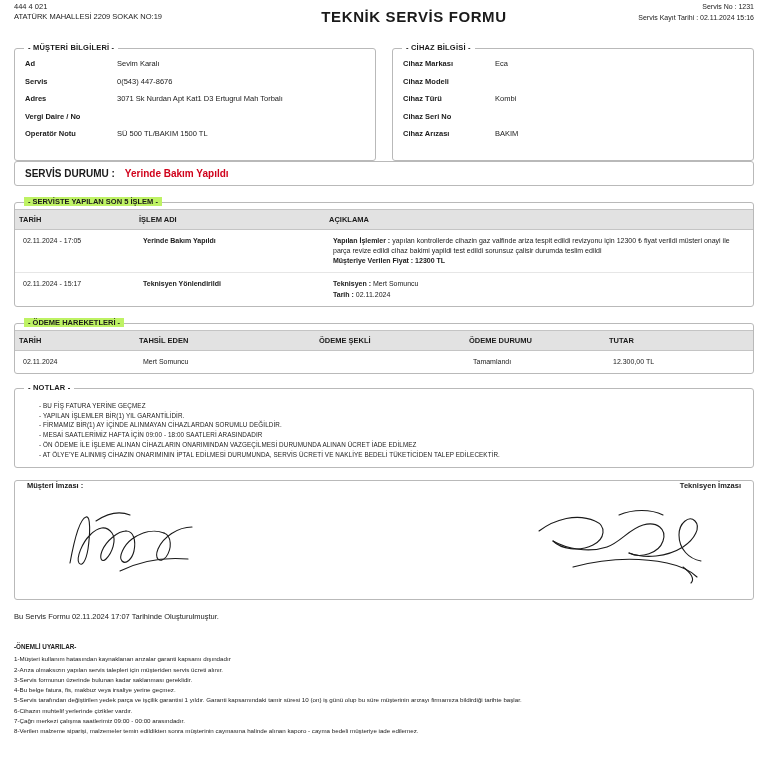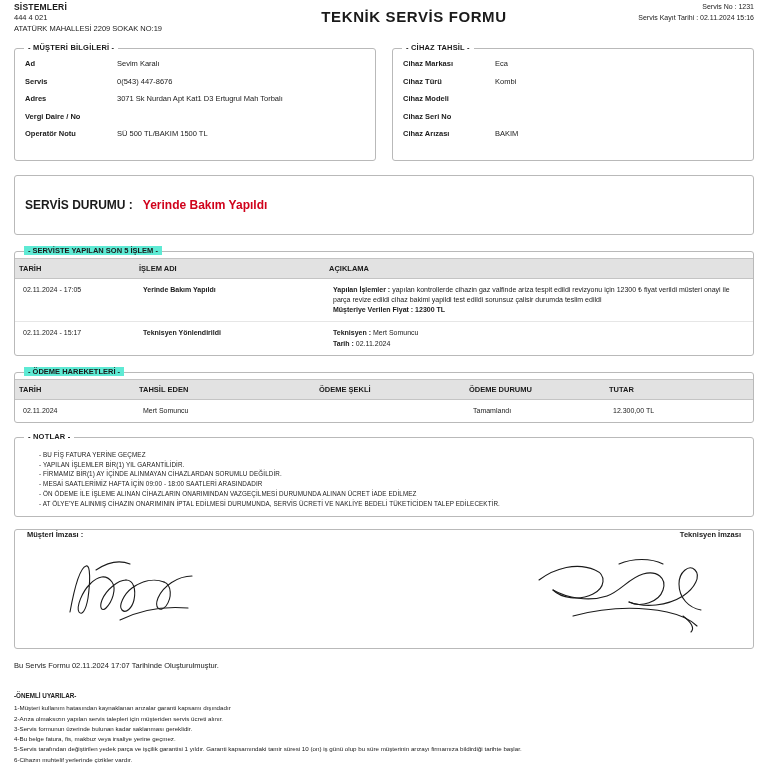--- a/index.html
+++ b/index.html
@@ -71,25 +71,24 @@
   .kv { display: flex; font-size: 7.5px; line-height: 1.2; margin-bottom: 8.5px; }
   .kv .k { width: 92px; font-weight: bold; flex: none; }
   .kv .v { flex: 1; }
   .kv:last-child { margin-bottom: 0; }
 
   .box-musteri { min-height: 113px; }
   .box-cihaz { min-height: 113px; }
 
   
   .status-box {
-    margin-top: 14px;
     border: 1px solid #b9b9b9;
     border-radius: 3px;
-    padding: 22px 10px;
-    font-size: 12px;
+    padding: 6px 10px;
+    font-size: 10px;
     display: flex;
     align-items: center;
     gap: 10px;
   }
   .status-box .lbl { font-weight: bold; }
   .status-box .val { color: #d0021b; font-weight: bold; }
 
   
   .section { margin-top: 16px; }
   .tbl { width: 100%; border-collapse: collapse; font-size: 7px; }
@@ -121,21 +120,21 @@
 
   .table-wrap {
     border: 1px solid #b9b9b9;
     border-radius: 3px;
     position: relative;
     padding-top: 6px;
   }
   .table-wrap > .legend {
     position: absolute;
     top: -6px; left: 9px;
-    background: #5eead4; padding: 0 4px;
+    background: #bef264; padding: 0 4px;
     font-size: 7.5px; font-weight: bold; text-align: center;
   }
 
   
   .notes { margin-top: 14px; }
   .notes ul { margin: 2px 0 0 0; padding-left: 14px; list-style: none; }
   .notes li { font-size: 6.3px; line-height: 1.55; letter-spacing: .1px; }
   .notes li::before { content: "- "; }
 
   
@@ -168,21 +167,20 @@
   }
   .warn li::before { content: counter(w) "-"; }
 </style>
 </head>
 <body>
 
 <div class="page">
 
   <div class="header">
     <div class="hdr-left">
-      <div class="company">SİSTEMLERİ</div>
       <div>444 4 021</div>
       <div>ATATÜRK MAHALLESİ 2209 SOKAK NO:19</div>
     </div>
     <div class="hdr-center">TEKNİK SERVİS FORMU</div>
     <div class="hdr-right">
       <div>Servis No : 1231</div>
       <div>Servis Kayıt Tarihi : 02.11.2024 15:16</div>
     </div>
   </div>
 
@@ -208,32 +206,32 @@
         </div>
         <div class="kv">
           <div class="k">Operatör Notu</div>
           <div class="v">SÜ 500 TL/BAKIM 1500 TL</div>
         </div>
       </div>
     </div>
 
     <div class="col">
       <div class="fs box-cihaz">
-        <div class="legend">- CİHAZ TAHSİL -</div>
+        <div class="legend">- CİHAZ BİLGİSİ -</div>
         <div class="kv">
           <div class="k">Cihaz Markası</div>
           <div class="v">Eca</div>
         </div>
         <div class="kv">
+          <div class="k">Cihaz Modeli</div>
+          <div class="v"></div>
+        </div>
+        <div class="kv">
           <div class="k">Cihaz Türü</div>
           <div class="v">Kombi</div>
-        </div>
-        <div class="kv">
-          <div class="k">Cihaz Modeli</div>
-          <div class="v"></div>
         </div>
         <div class="kv">
           <div class="k">Cihaz Seri No</div>
           <div class="v"></div>
         </div>
         <div class="kv">
           <div class="k">Cihaz Arızası</div>
           <div class="v">BAKIM</div>
         </div>
       </div>

